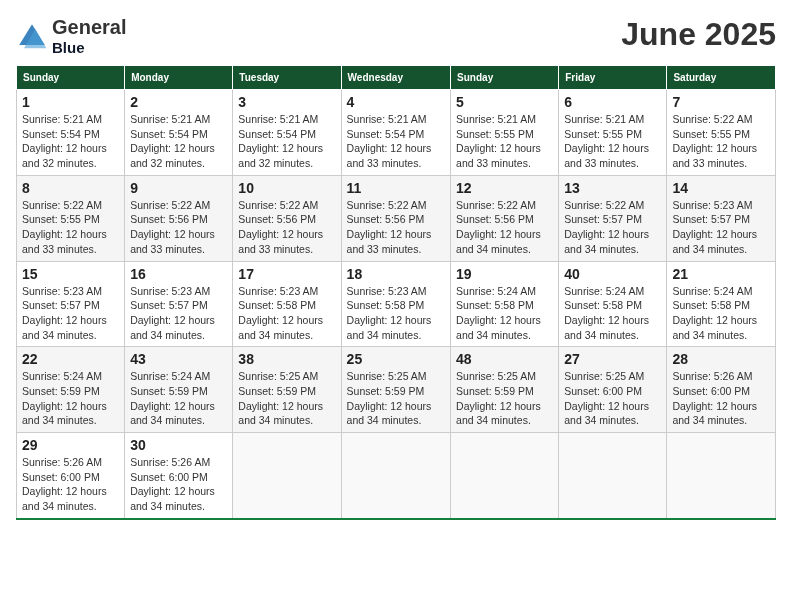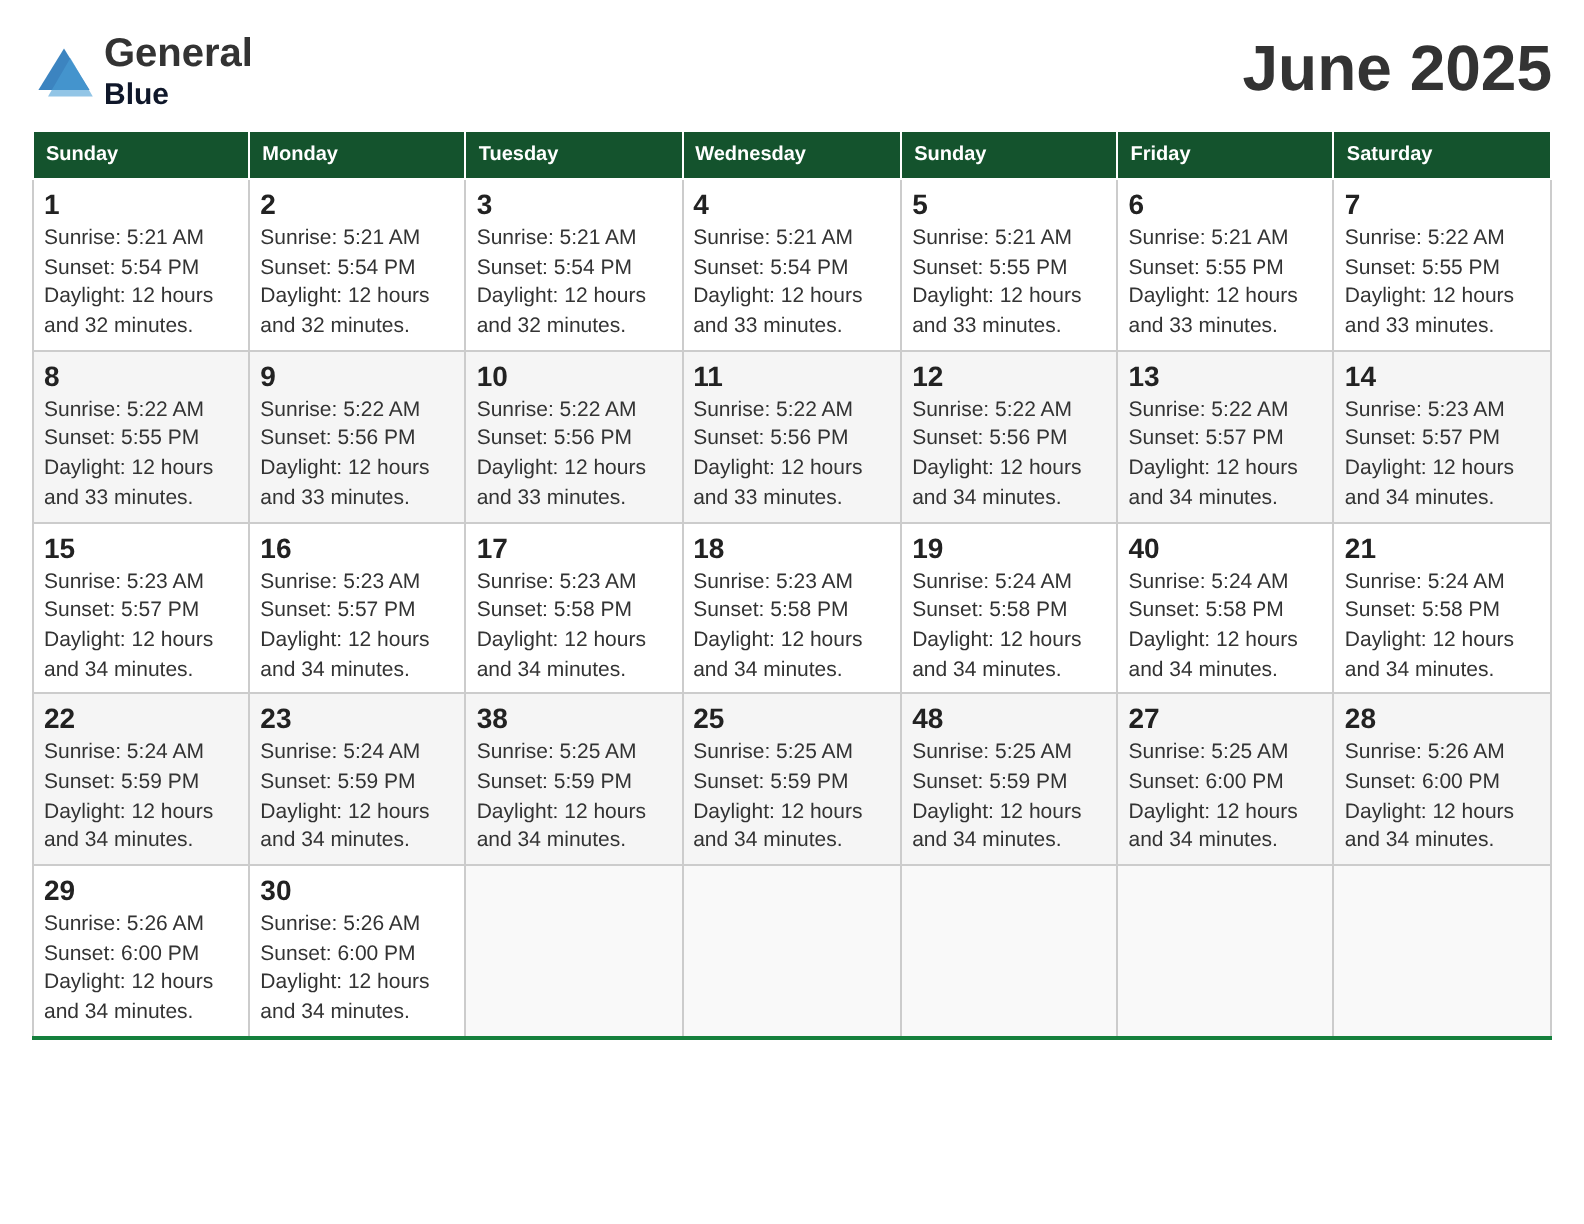--- a/index.html
+++ b/index.html
@@ -280,21 +280,21 @@
       <tr>
         <td>
         <span class="day-number">22</span>
         <div class="day-info">
           Sunrise: 5:24 AM<br>
           Sunset: 5:59 PM<br>
           Daylight: 12 hours and 34 minutes.
         </div>
         </td>
         <td>
-        <span class="day-number">23</span>
+        <span class="day-number">43</span>
         <div class="day-info">
           Sunrise: 5:24 AM<br>
           Sunset: 5:59 PM<br>
           Daylight: 12 hours and 34 minutes.
         </div>
         </td>
         <td>
         <span class="day-number">38</span>
         <div class="day-info">
           Sunrise: 5:25 AM<br>

